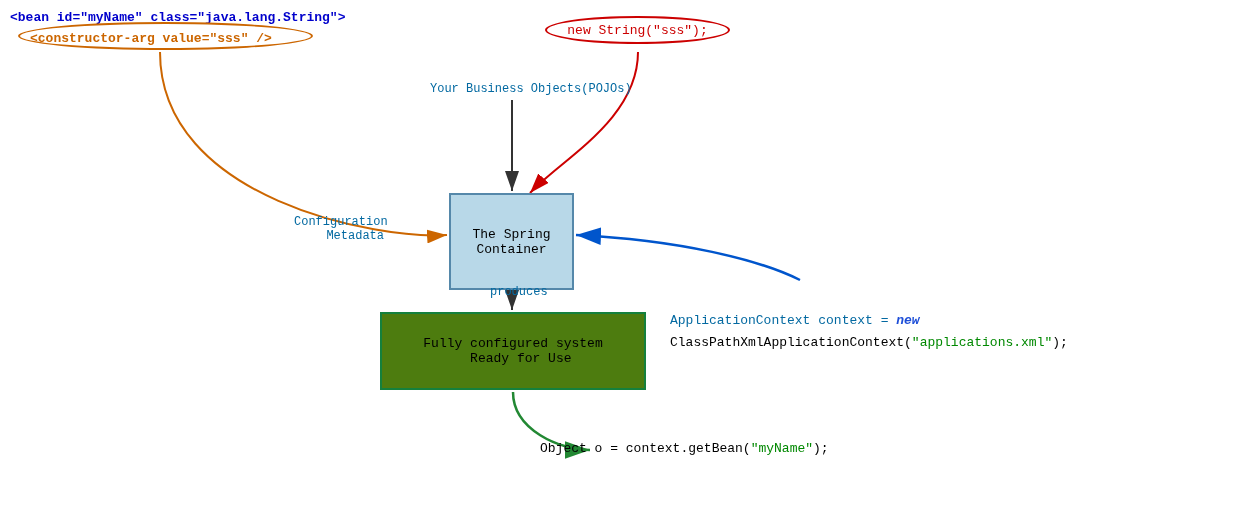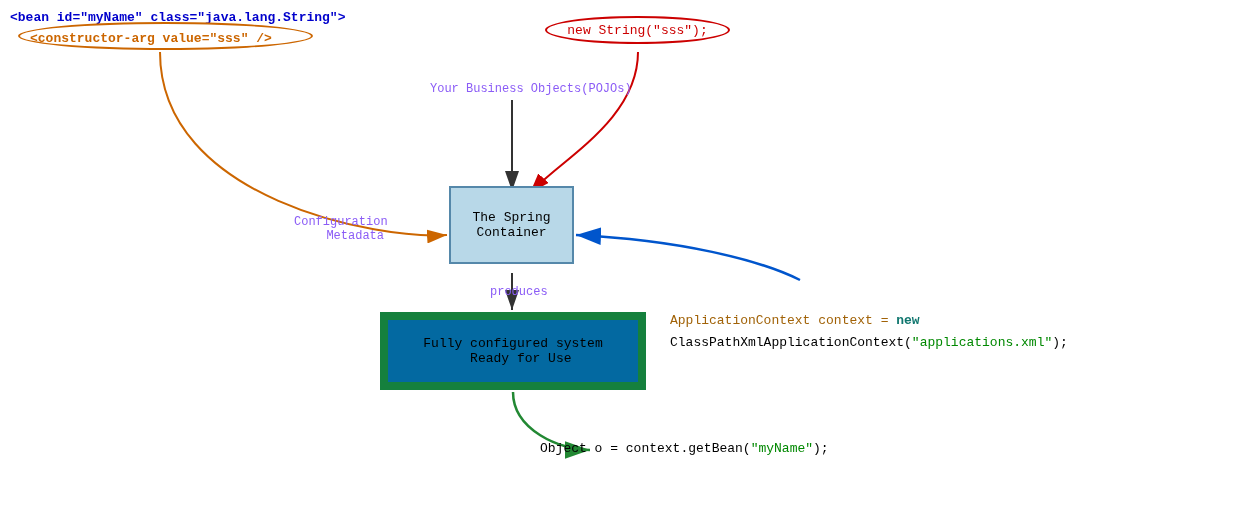--- a/index.html
+++ b/index.html
@@ -47,56 +47,56 @@
       left: 545px;
       width: 185px;
       height: 28px;
       border: 2px solid #cc0000;
       border-radius: 50%;
     }
 
     
     .spring-container-box {
       position: absolute;
-      top: 186px;
+      top: 193px;
       left: 449px;
       width: 125px;
-      height: 78px;
+      height: 97px;
       background: #b8d8e8;
       border: 2px solid #5588aa;
       display: flex;
       align-items: center;
       justify-content: center;
       text-align: center;
       font-size: 13px;
       color: #000000;
     }
 
     
     .output-box {
       position: absolute;
       top: 312px;
       left: 380px;
       width: 266px;
       height: 78px;
-      background: #0369a1;
-      border: 8px solid #15803d;
+      background: #4d7c0f;
+      border: 2px solid #15803d;
       display: flex;
       align-items: center;
       justify-content: center;
       text-align: center;
       font-size: 13px;
       color: #000000;
     }
 
     
     .label {
       position: absolute;
       font-size: 12px;
-      color: #8b5cf6;
+      color: #0369a1;
     }
 
     
     .code-right {
       position: absolute;
       font-size: 13px;
       line-height: 1.7;
     }
 
     svg.arrows {
@@ -173,21 +173,21 @@
   </div>
 
   <div class="label" style="top:285px; left:490px; font-family:'Courier New',monospace;">produces</div>
 
   <div class="output-box">
     <span>Fully configured system<br>&nbsp;&nbsp;Ready for Use</span>
   </div>
 
   <div class="code-right" style="top:310px; left:670px;">
     <div>
-      <span style="color:#a16207;">ApplicationContext context = </span><span style="color:#0f766e; font-weight:bold;">new</span>
+      <span style="color:#0369a1;">ApplicationContext context = </span><span style="color:#1d4ed8; font-weight:bold;font-style:italic;">new</span>
     </div>
     <div>
       <span style="color:#000000;">ClassPathXmlApplicationContext(<span style="color:#008800;">"applications.xml"</span>);</span>
     </div>
   </div>
 
   <div class="code-right" style="top:438px; left:540px;">
     <div>
       <span style="color:#000000;">Object o = context.getBean(<span style="color:#008800;">"myName"</span>);</span>
     </div>

